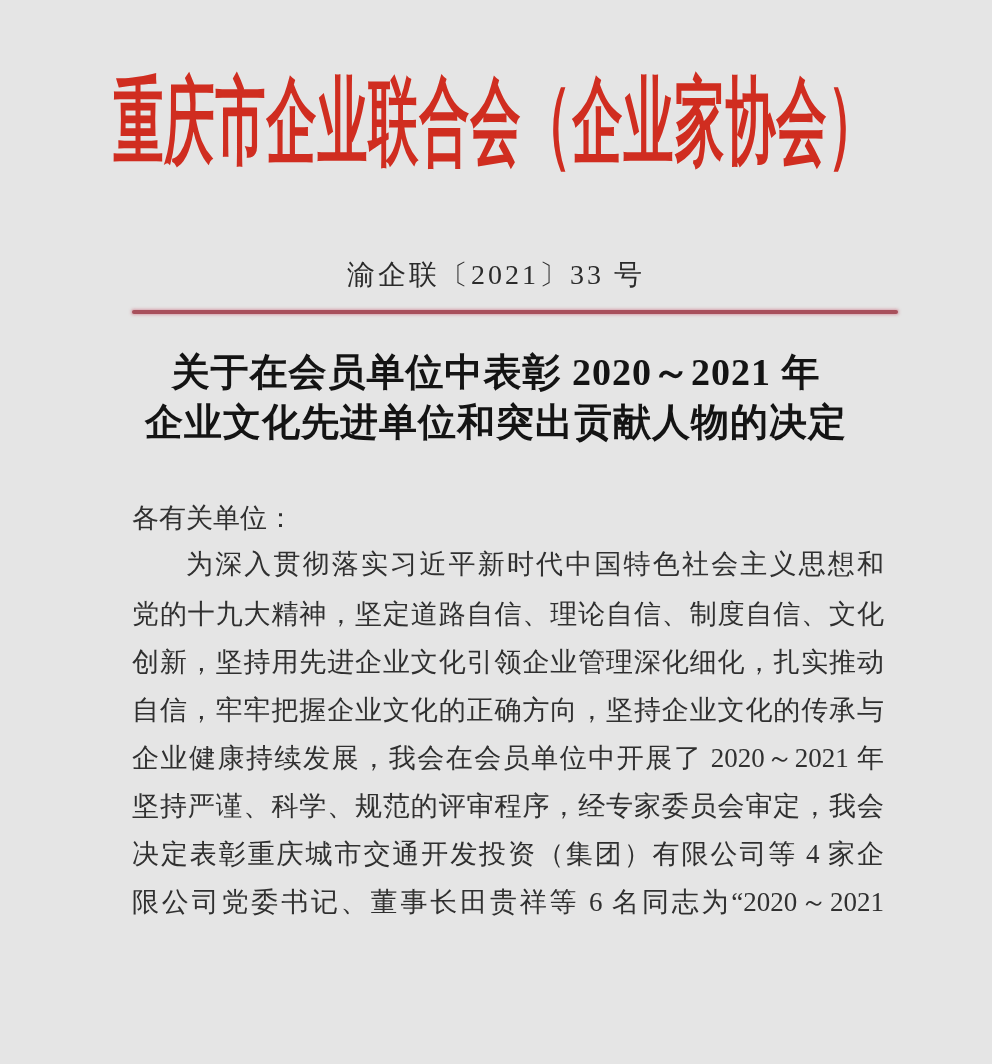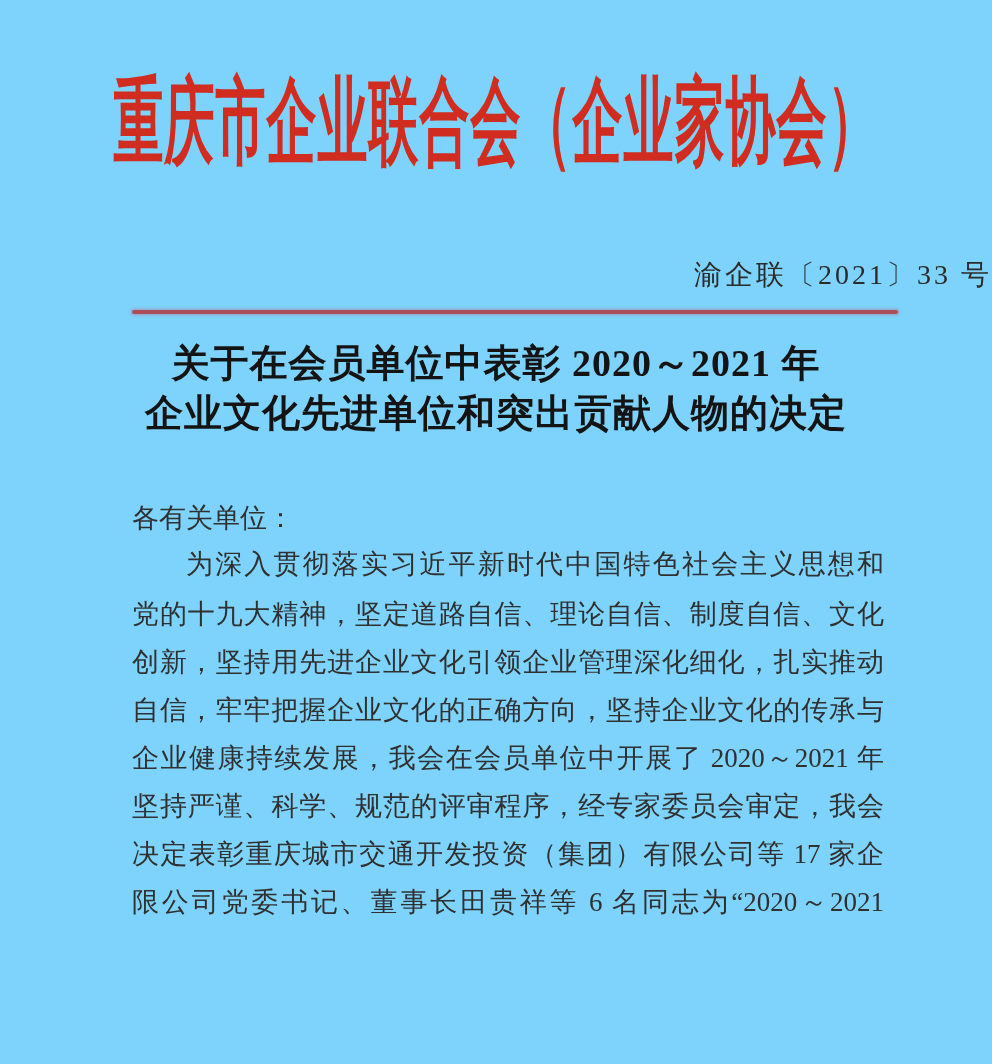--- a/index.html
+++ b/index.html
@@ -7,39 +7,39 @@
     --rule-red:#a8505c;
     --ink:#303030;
     --title-ink:#141414;
   }
   html,body{margin:0;padding:0;}
   body{
     width:992px;height:1064px;overflow:hidden;background:#ffffff;
     font-family:"Liberation Serif","DejaVu Serif",serif;
   }
   .page{
-    position:relative;width:992px;height:1064px;background:#7dd3fc;
+    position:relative;width:992px;height:1064px;background:#e5e5e5;
   }
   .org-title{
     position:absolute;top:92px;left:0;width:100%;height:60px;line-height:60px;
     text-align:center;font-size:50px;font-weight:bold;color:var(--accent-red);
     letter-spacing:1px;white-space:nowrap;
     transform:scale(1,1.9);transform-origin:50% 50%;
   }
   .doc-number{
     position:absolute;top:255px;left:0;width:100%;height:40px;line-height:40px;
-    text-align:right;font-size:28px;color:#2b2b2b;letter-spacing:3px;
+    text-align:center;font-size:28px;color:#2b2b2b;letter-spacing:3px;
   }
   .red-rule{
     position:absolute;top:310px;left:132px;width:766px;height:4px;
     background:var(--rule-red);border-radius:2px;
     box-shadow:0 0 3px 1px rgba(201,106,123,0.55);
   }
   .doc-title{
-    position:absolute;top:338px;left:0;width:100%;
+    position:absolute;top:347px;left:0;width:100%;
     text-align:center;font-size:38px;line-height:50px;font-weight:bold;
     color:var(--title-ink);letter-spacing:1px;
   }
   .doc-body{
     position:absolute;top:494px;left:132px;width:752px;
     font-size:27px;line-height:48px;color:var(--ink);
   }
   .line{
     height:48px;overflow:hidden;
     text-align:justify;text-align-last:justify;
@@ -64,17 +64,17 @@
   </div>
 
   <div class="doc-body">
     <div class="line nojust">各有关单位：</div>
     <div class="line indent">为深入贯彻落实习近平新时代中国特色社会主义思想和</div>
     <div class="line">党的十九大精神，坚定道路自信、理论自信、制度自信、文化</div>
     <div class="line">创新，坚持用先进企业文化引领企业管理深化细化，扎实推动</div>
     <div class="line">自信，牢牢把握企业文化的正确方向，坚持企业文化的传承与</div>
     <div class="line">企业健康持续发展，我会在会员单位中开展了 2020～2021 年</div>
     <div class="line">坚持严谨、科学、规范的评审程序，经专家委员会审定，我会</div>
-    <div class="line">决定表彰重庆城市交通开发投资（集团）有限公司等 17 家企</div>
+    <div class="line">决定表彰重庆城市交通开发投资（集团）有限公司等 4 家企</div>
     <div class="line">限公司党委书记、董事长田贵祥等 6 名同志为“2020～2021</div>
   </div>
 
 </div>
 
 </body></html>

